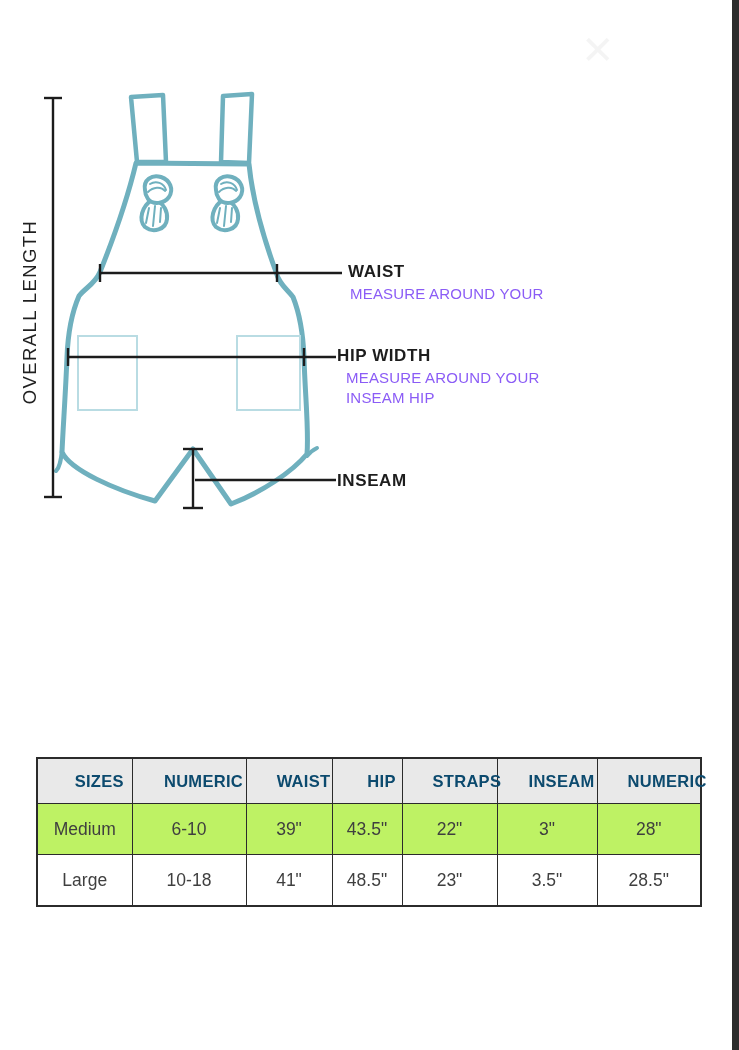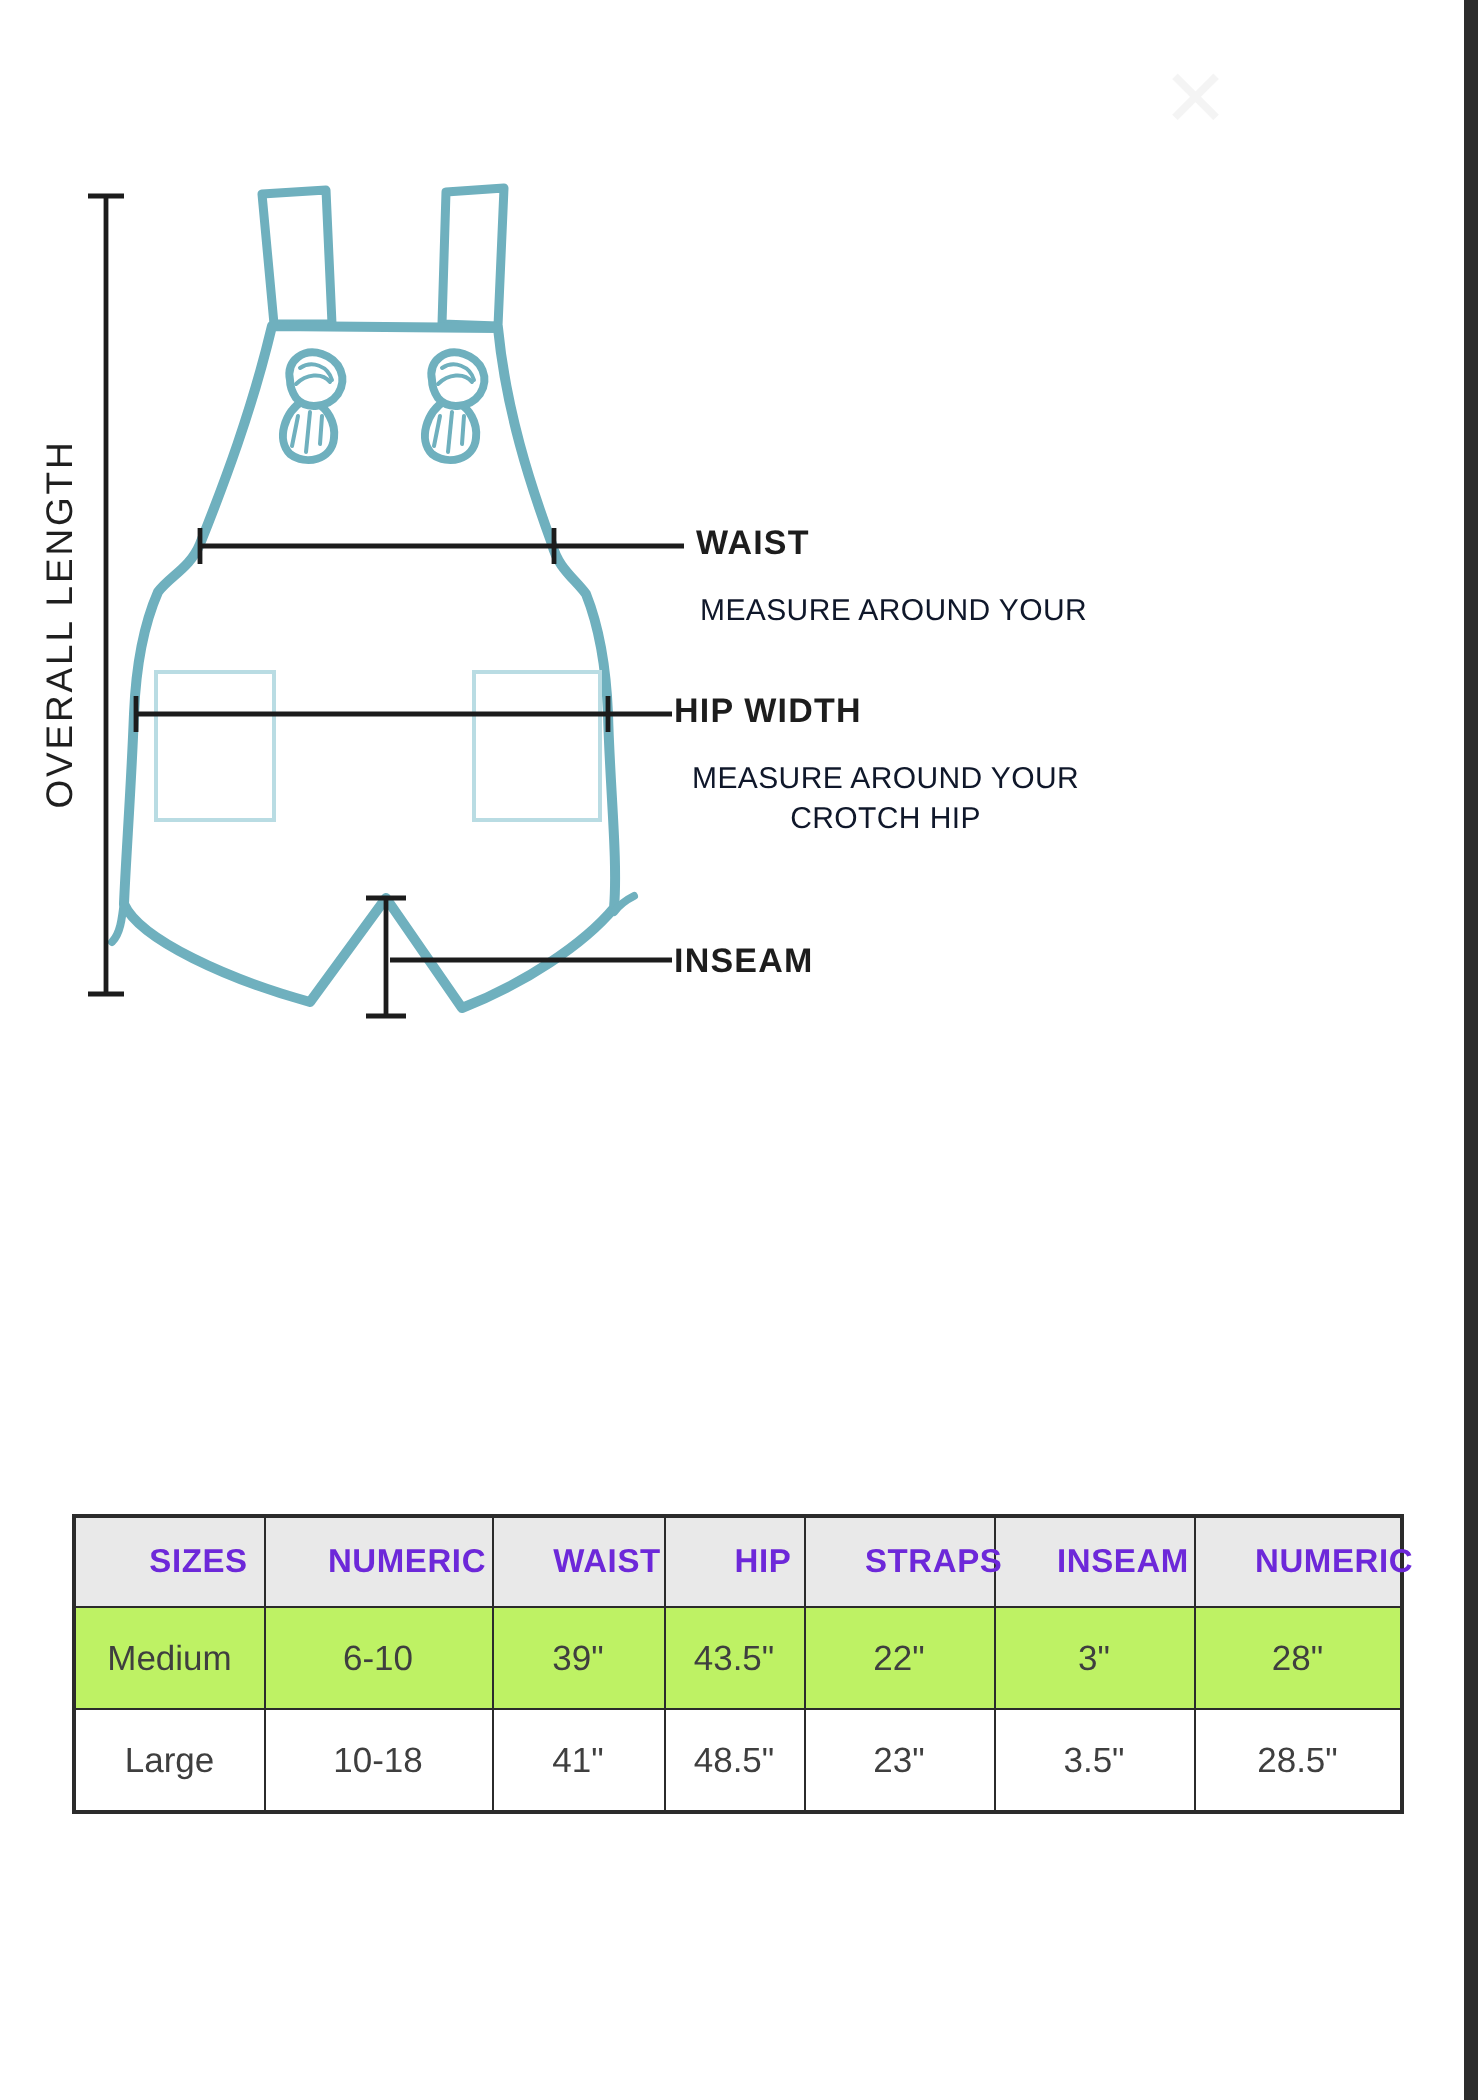--- a/index.html
+++ b/index.html
@@ -17,30 +17,30 @@
   .diagram-svg{position:absolute;left:0;top:80px;}
   
   .overall-label{
     position:absolute;left:-69px;top:300px;width:200px;height:24px;
     text-align:center;font-size:18.5px;letter-spacing:1.4px;color:#1f1f1f;
     transform:rotate(-90deg);white-space:nowrap;
   }
   
   .ann{position:absolute;}
   .ann-title{font-size:17px;font-weight:600;letter-spacing:.6px;color:#1d1d1d;line-height:20px;}
-  .ann-desc{font-size:15px;letter-spacing:.2px;color:#0f172a;line-height:19.5px;margin-top:14px;text-align:center;}
+  .ann-desc{font-size:15px;letter-spacing:.2px;color:#8b5cf6;line-height:19.5px;margin-top:2px;}
   
   .table-wrap{position:absolute;left:36px;top:757px;}
   table.size-chart{
     border-collapse:collapse;table-layout:fixed;width:664px;
     border:2.5px solid #2b2b2b;background:#ffffff;
   }
   table.size-chart th{
     height:42px;background:#e9e9e9;border:1.6px solid #2b2b2b;
-    font-size:16.5px;font-weight:700;letter-spacing:.3px;color:#6d28d9;text-align:center;padding-left:30px;
+    font-size:16.5px;font-weight:700;letter-spacing:.3px;color:#0c4a6e;text-align:center;padding-left:30px;
   }
   table.size-chart td{
     height:48px;border:1.6px solid #2b2b2b;background:#ffffff;
     font-size:17.5px;color:#3f3f3f;text-align:center;
   }
   table.size-chart tr.alt td{background:#bef264;}
 </style>
 </head>
 <body>
 
@@ -120,21 +120,21 @@
     <div class="ann-title">WAIST</div>
     <div class="ann-desc" style="margin-left:2px;">
       <div>MEASURE AROUND YOUR</div>
     </div>
   </div>
 
   <div class="ann" style="left:337px;top:346px;">
     <div class="ann-title">HIP WIDTH</div>
     <div class="ann-desc" style="margin-left:9px;">
       <div>MEASURE AROUND YOUR</div>
-      <div>CROTCH HIP</div>
+      <div>INSEAM HIP</div>
     </div>
   </div>
 
   <div class="ann" style="left:337px;top:471px;">
     <div class="ann-title">INSEAM</div>
   </div>
 
   <div class="table-wrap">
     <table class="size-chart">
       <colgroup>

